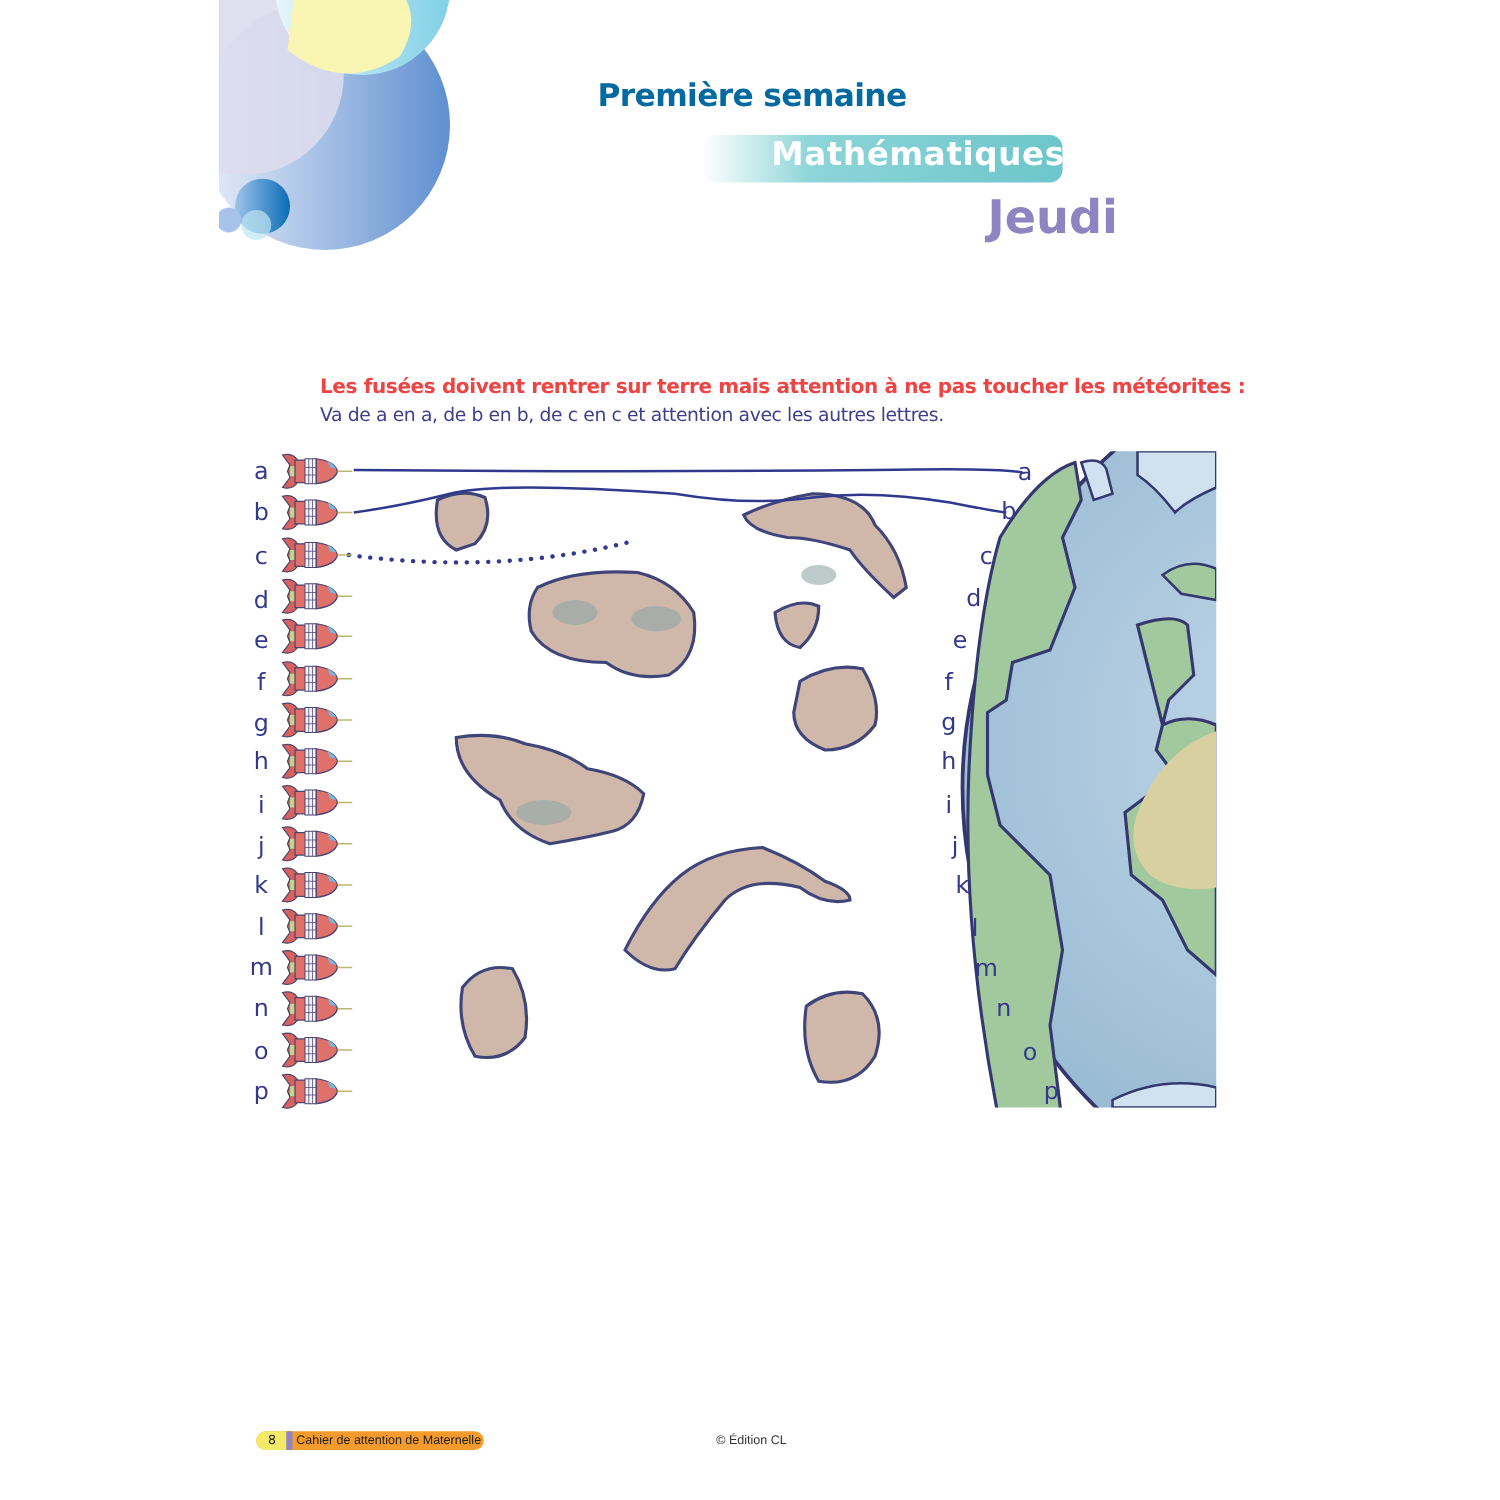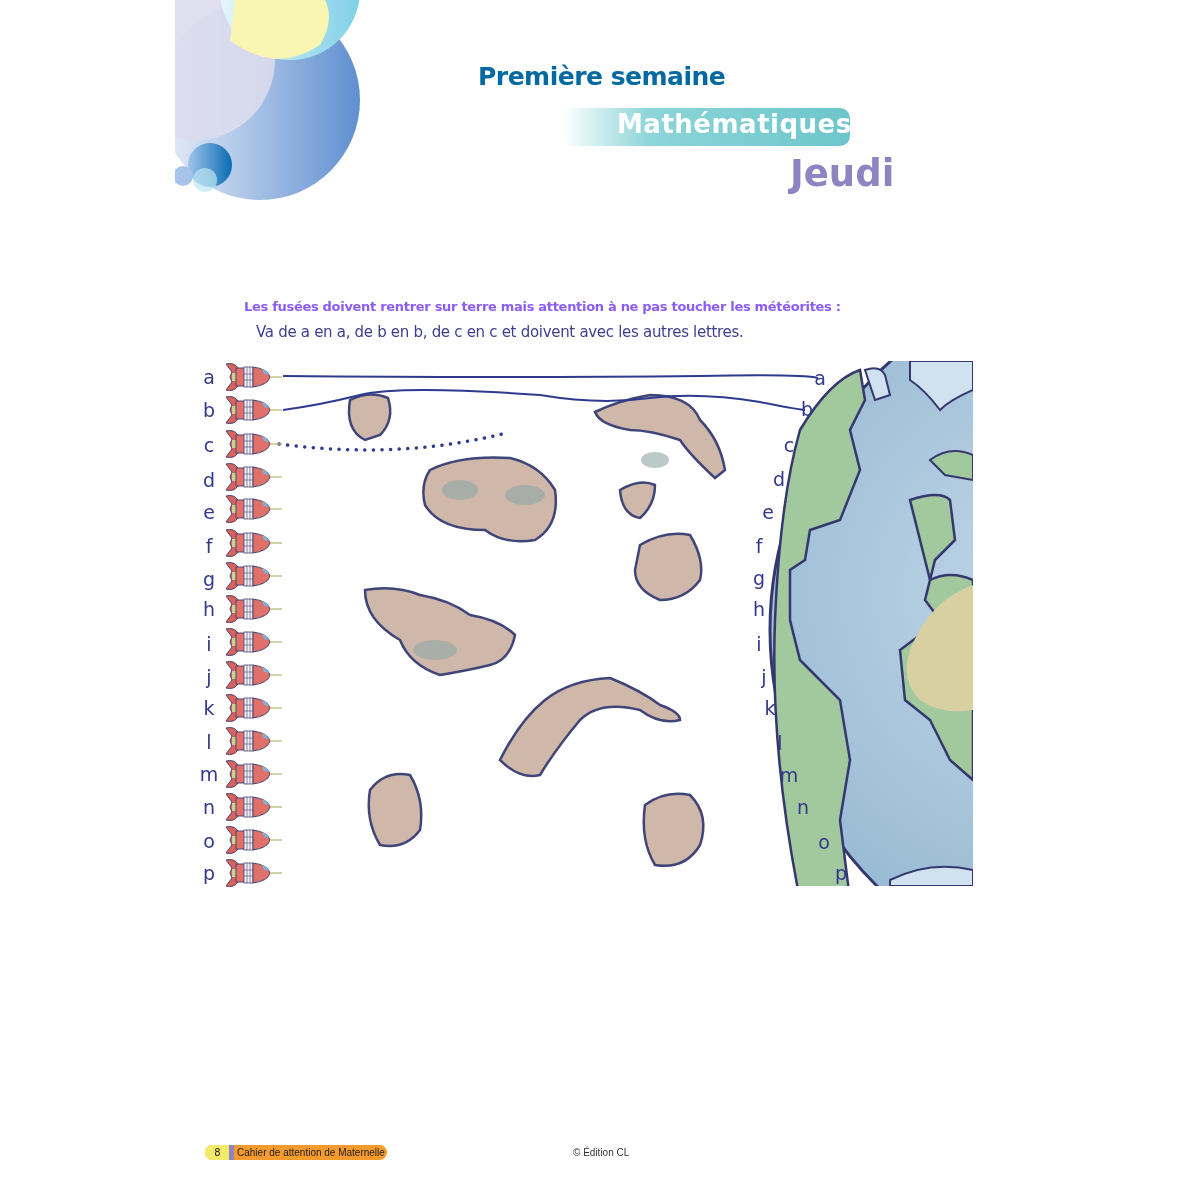--- a/index.html
+++ b/index.html
@@ -4,21 +4,21 @@
   <style>
     html, body { margin:0; padding:0; background:#fff; }
     body { width:1200px; height:1200px; position:relative; overflow:hidden; font-family:"DejaVu Sans", sans-serif; }
     .abs { position:absolute; }
     .deco { left:175px; top:0; width:200px; height:200px; overflow:hidden; }
     .title-week { left:478px; top:62px; font-size:25px; font-weight:bold; color:#0369a1; letter-spacing:-0.5px; font-family:"DejaVu Sans", sans-serif; }
     .subject-pill { left:562px; top:108px; width:288px; height:38px; border-radius:10px;
       background:linear-gradient(90deg, rgba(110,200,205,0) 0%, #8dd5d8 30%, #6cc6cb 100%); }
     .subject-label { left:585px; top:109px; font-size:26px; font-weight:bold; color:#fff; letter-spacing:0.5px;margin-left:32px; }
     .day-label { left:790px; top:152px; font-size:37px; font-weight:bold; color:#8f84c2; }
-    .instr1 { left:244px; top:299px; font-size:13px; font-weight:bold; color:#8b5cf6; letter-spacing:-0.3px; }
+    .instr1 { left:256px; top:299px; font-size:16px; font-weight:bold; color:#ef4444; letter-spacing:-0.3px; }
     .instr2 { left:256px; top:323px; font-size:15px; color:#3d3f8c; letter-spacing:-0.3px; }
     .letter { font-size:19px; color:#34388a; width:22px; text-align:center; line-height:22px; }
     .rocket { width:58px; height:30px; }
     .footer-pill { left:205px; top:1145px; width:182px; height:15px; border-radius:8px; background:#f59a2c; }
     .footer-num { left:205px; top:1145px; width:25px; height:15px; border-radius:8px 0 0 8px; background:#f3ea68; font-size:10px; text-align:center; line-height:15px; color:#222; }
     .footer-bar { left:229px; top:1145px; width:5px; height:15px; background:#8f84c2; }
     .footer-title { left:237px; top:1145px; font-size:10px; line-height:15px; color:#222; font-family:"Liberation Sans", sans-serif; }
     .copyright { left:573px; top:1147px; font-size:10px; color:#333; font-family:"Liberation Sans", sans-serif; }
     .scene { left:0; top:0; width:1200px; height:1200px; }
   </style>
@@ -50,21 +50,21 @@
     <circle cx="30" cy="180" r="12" fill="#bfe6f2" opacity="0.7"></circle>
   </svg>
 </div>
 
 <div class="abs title-week">Première semaine</div>
 <div class="abs subject-pill"></div>
 <div class="abs subject-label">Mathématiques</div>
 <div class="abs day-label">Jeudi</div>
 
 <div class="abs instr1">Les fusées doivent rentrer sur terre mais attention à ne pas toucher les météorites :</div>
-<div class="abs instr2">Va de a en a, de b en b, de c en c et doivent avec les autres lettres.</div>
+<div class="abs instr2">Va de a en a, de b en b, de c en c et attention avec les autres lettres.</div>
 
 <svg class="abs scene" viewBox="0 0 1200 1200">
   <defs>
     <clipPath id="panel">
         <rect x="270" y="361" width="703" height="525"></rect>
       </clipPath>
     <radialGradient id="ocean" cx="0.4" cy="0.45" r="0.7">
         <stop offset="0" stop-color="#c3d7e8"></stop>
         <stop offset="1" stop-color="#86aecb"></stop>
       </radialGradient>

